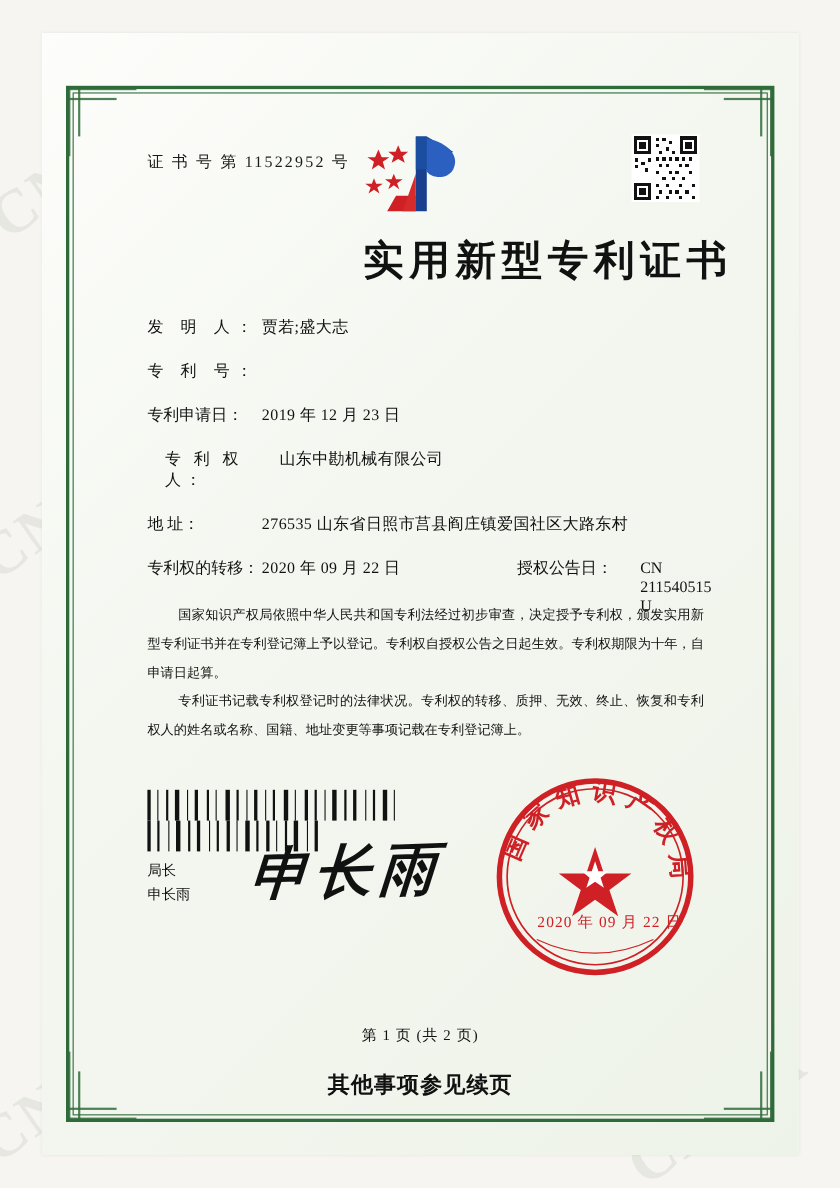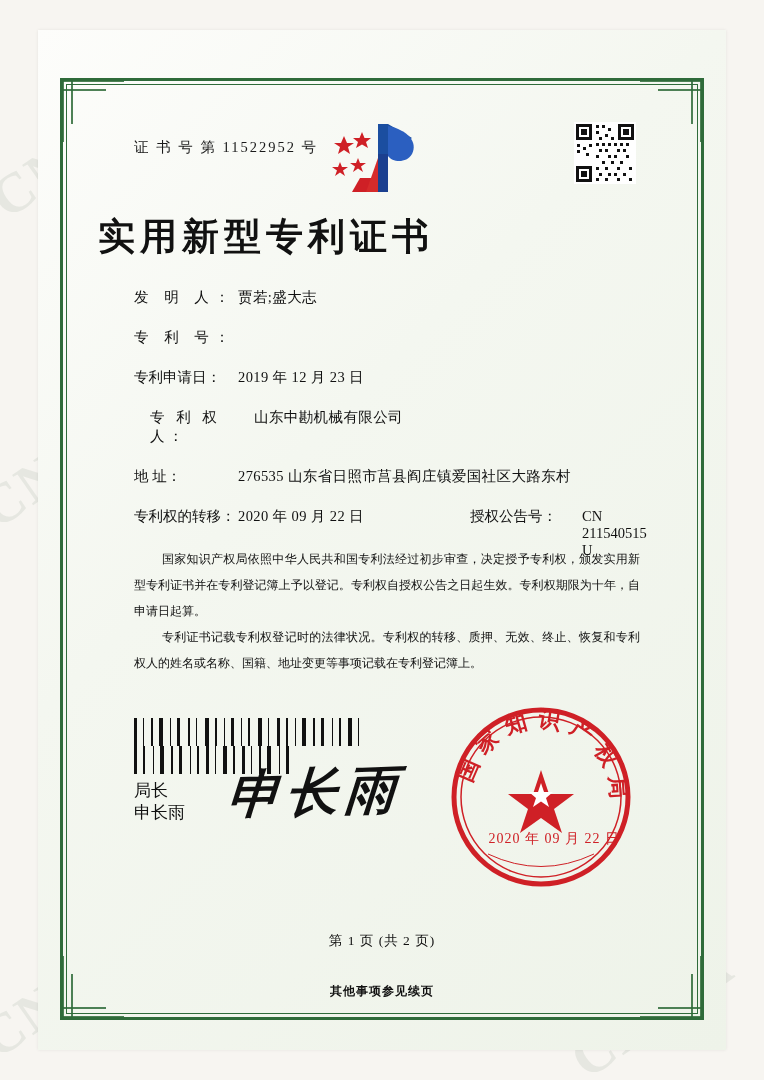--- a/index.html
+++ b/index.html
@@ -58,21 +58,21 @@
 
   
   .cert-no{
     font-family:"Liberation Serif",serif;
     font-size:14.5px;color:#1a1a1a;letter-spacing:2px;
     position:absolute;left:36px;top:30px;
   }
   .logo{position:absolute;left:50%;top:10px;transform:translateX(-50%);}
   .qr{position:absolute;right:30px;top:14px;width:62px;height:62px;}
   .title{
-    position:absolute;left:0;right:0;top:104px;text-align:left;
+    position:absolute;left:0;right:0;top:104px;text-align:right;
     font-family:Liberation Serif, serif;
     font-weight:700;font-size:37px;color:#111;letter-spacing:5px;
   }
 
   
   .fields{position:absolute;left:36px;right:26px;top:180px;}
   .row{
     display:flex;align-items:baseline;margin-bottom:21px;
     font-family:"Liberation Serif",serif;font-size:14.5px;color:#111;
   }
@@ -89,21 +89,21 @@
     font-family:"Liberation Serif",serif;font-size:12px;color:#111;
     line-height:26px;text-align:justify;
   }
   .para p{margin:0;text-indent:28px;}
 
   
   .barcode{position:absolute;left:36px;top:610px;height:28px;width:232px;}
   .barcode span{display:inline-block;height:28px;background:#111;vertical-align:top;}
 
   
-  .sig-block{position:absolute;left:36px;top:672px;font-family:Liberation Sans, sans-serif;font-size:17px;color:#111;line-height:22px;}
+  .sig-block{position:absolute;left:36px;top:672px;font-family:Liberation Sans, sans-serif;font-size:13px;color:#111;line-height:22px;}
   .sig-hand{
     position:absolute;left:130px;top:650px;
     font-family:"Liberation Serif",serif;font-size:52px;color:#111;
     font-style:italic;font-weight:700;letter-spacing:6px;
     transform:skewX(-6deg) rotate(-2deg);
   }
 
   
   .seal{position:absolute;right:32px;top:596px;width:186px;height:186px;}
   .seal-date{
@@ -111,21 +111,21 @@
     color:#cf2026;font-family:"Liberation Serif",serif;font-size:14px;letter-spacing:1px;
   }
 
   
   .page-no{
     position:absolute;left:0;right:0;bottom:52px;text-align:center;
     font-family:"Liberation Serif",serif;font-size:13.5px;color:#111;letter-spacing:1px;
   }
   .footnote{
     position:absolute;left:0;right:0;bottom:2px;text-align:center;
-    font-family:"Liberation Serif",serif;font-weight:700;font-size:12px;color:#111;letter-spacing:1px;
+    font-family:"Liberation Serif",serif;font-weight:700;font-size:20px;color:#111;letter-spacing:1px;
   }
 </style>
 </head>
 <body>
 
 <div class="wm-layer">
   <div class="wm" style="left:-20px;top:120px;font-size:56px;">CNIPA</div>
   <div class="wm" style="left:430px;top:60px;font-size:56px;">CNIPA</div>
   <div class="wm" style="left:-30px;top:430px;font-size:56px;">CNIPA</div>
   <div class="wm" style="left:455px;top:330px;font-size:56px;">CNIPA</div>
@@ -268,21 +268,21 @@
       </div>
 
       <div class="row">
         <div class="lbl">地        址：</div>
         <div class="val">276535  山东省日照市莒县阎庄镇爱国社区大路东村</div>
       </div>
 
       <div class="row two">
         <div class="lbl">专利权的转移：</div>
         <div class="val">2020 年 09 月 22 日</div>
-        <div class="lbl2">授权公告号：</div>
+        <div class="lbl2">授权公告日：</div>
         <div>CN 211540515 U</div>
       </div>
     </div>
 
     <div class="para">
       <p>国家知识产权局依照中华人民共和国专利法经过初步审查，决定授予专利权，颁发实用新型专利证书并在专利登记簿上予以登记。专利权自授权公告之日起生效。专利权期限为十年，自申请日起算。</p>
       <p>专利证书记载专利权登记时的法律状况。专利权的转移、质押、无效、终止、恢复和专利权人的姓名或名称、国籍、地址变更等事项记载在专利登记簿上。</p>
     </div>
 
     <div class="barcode">

